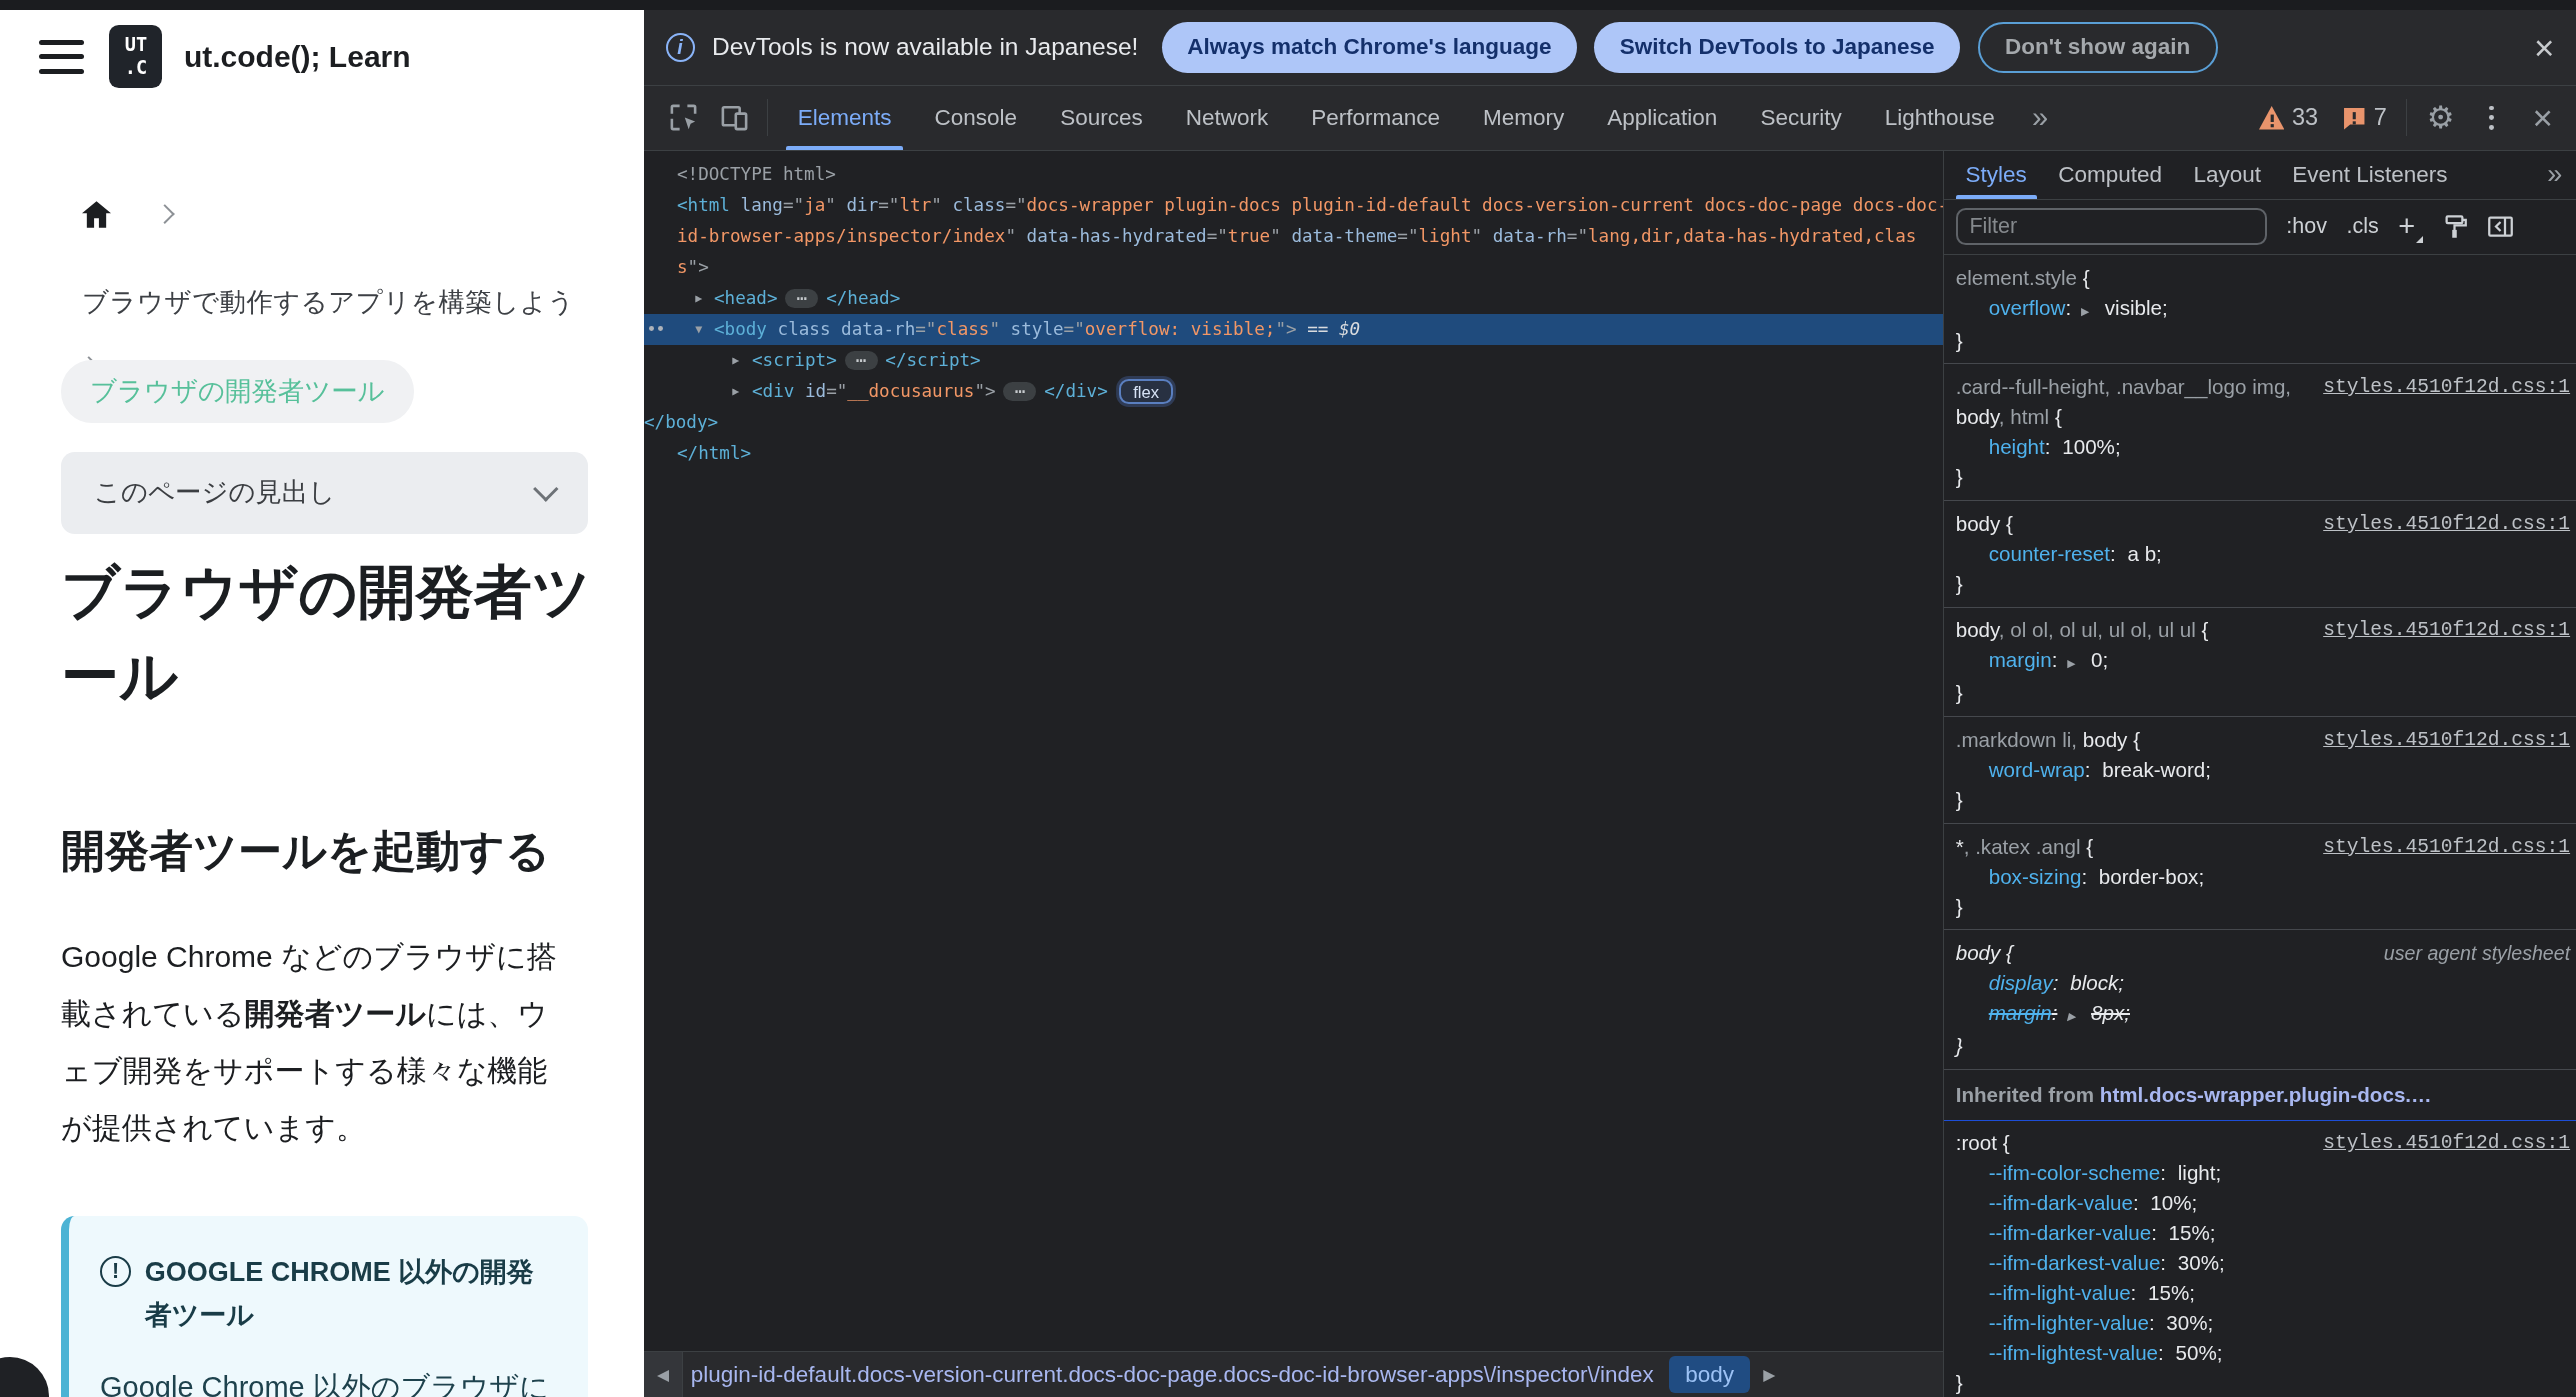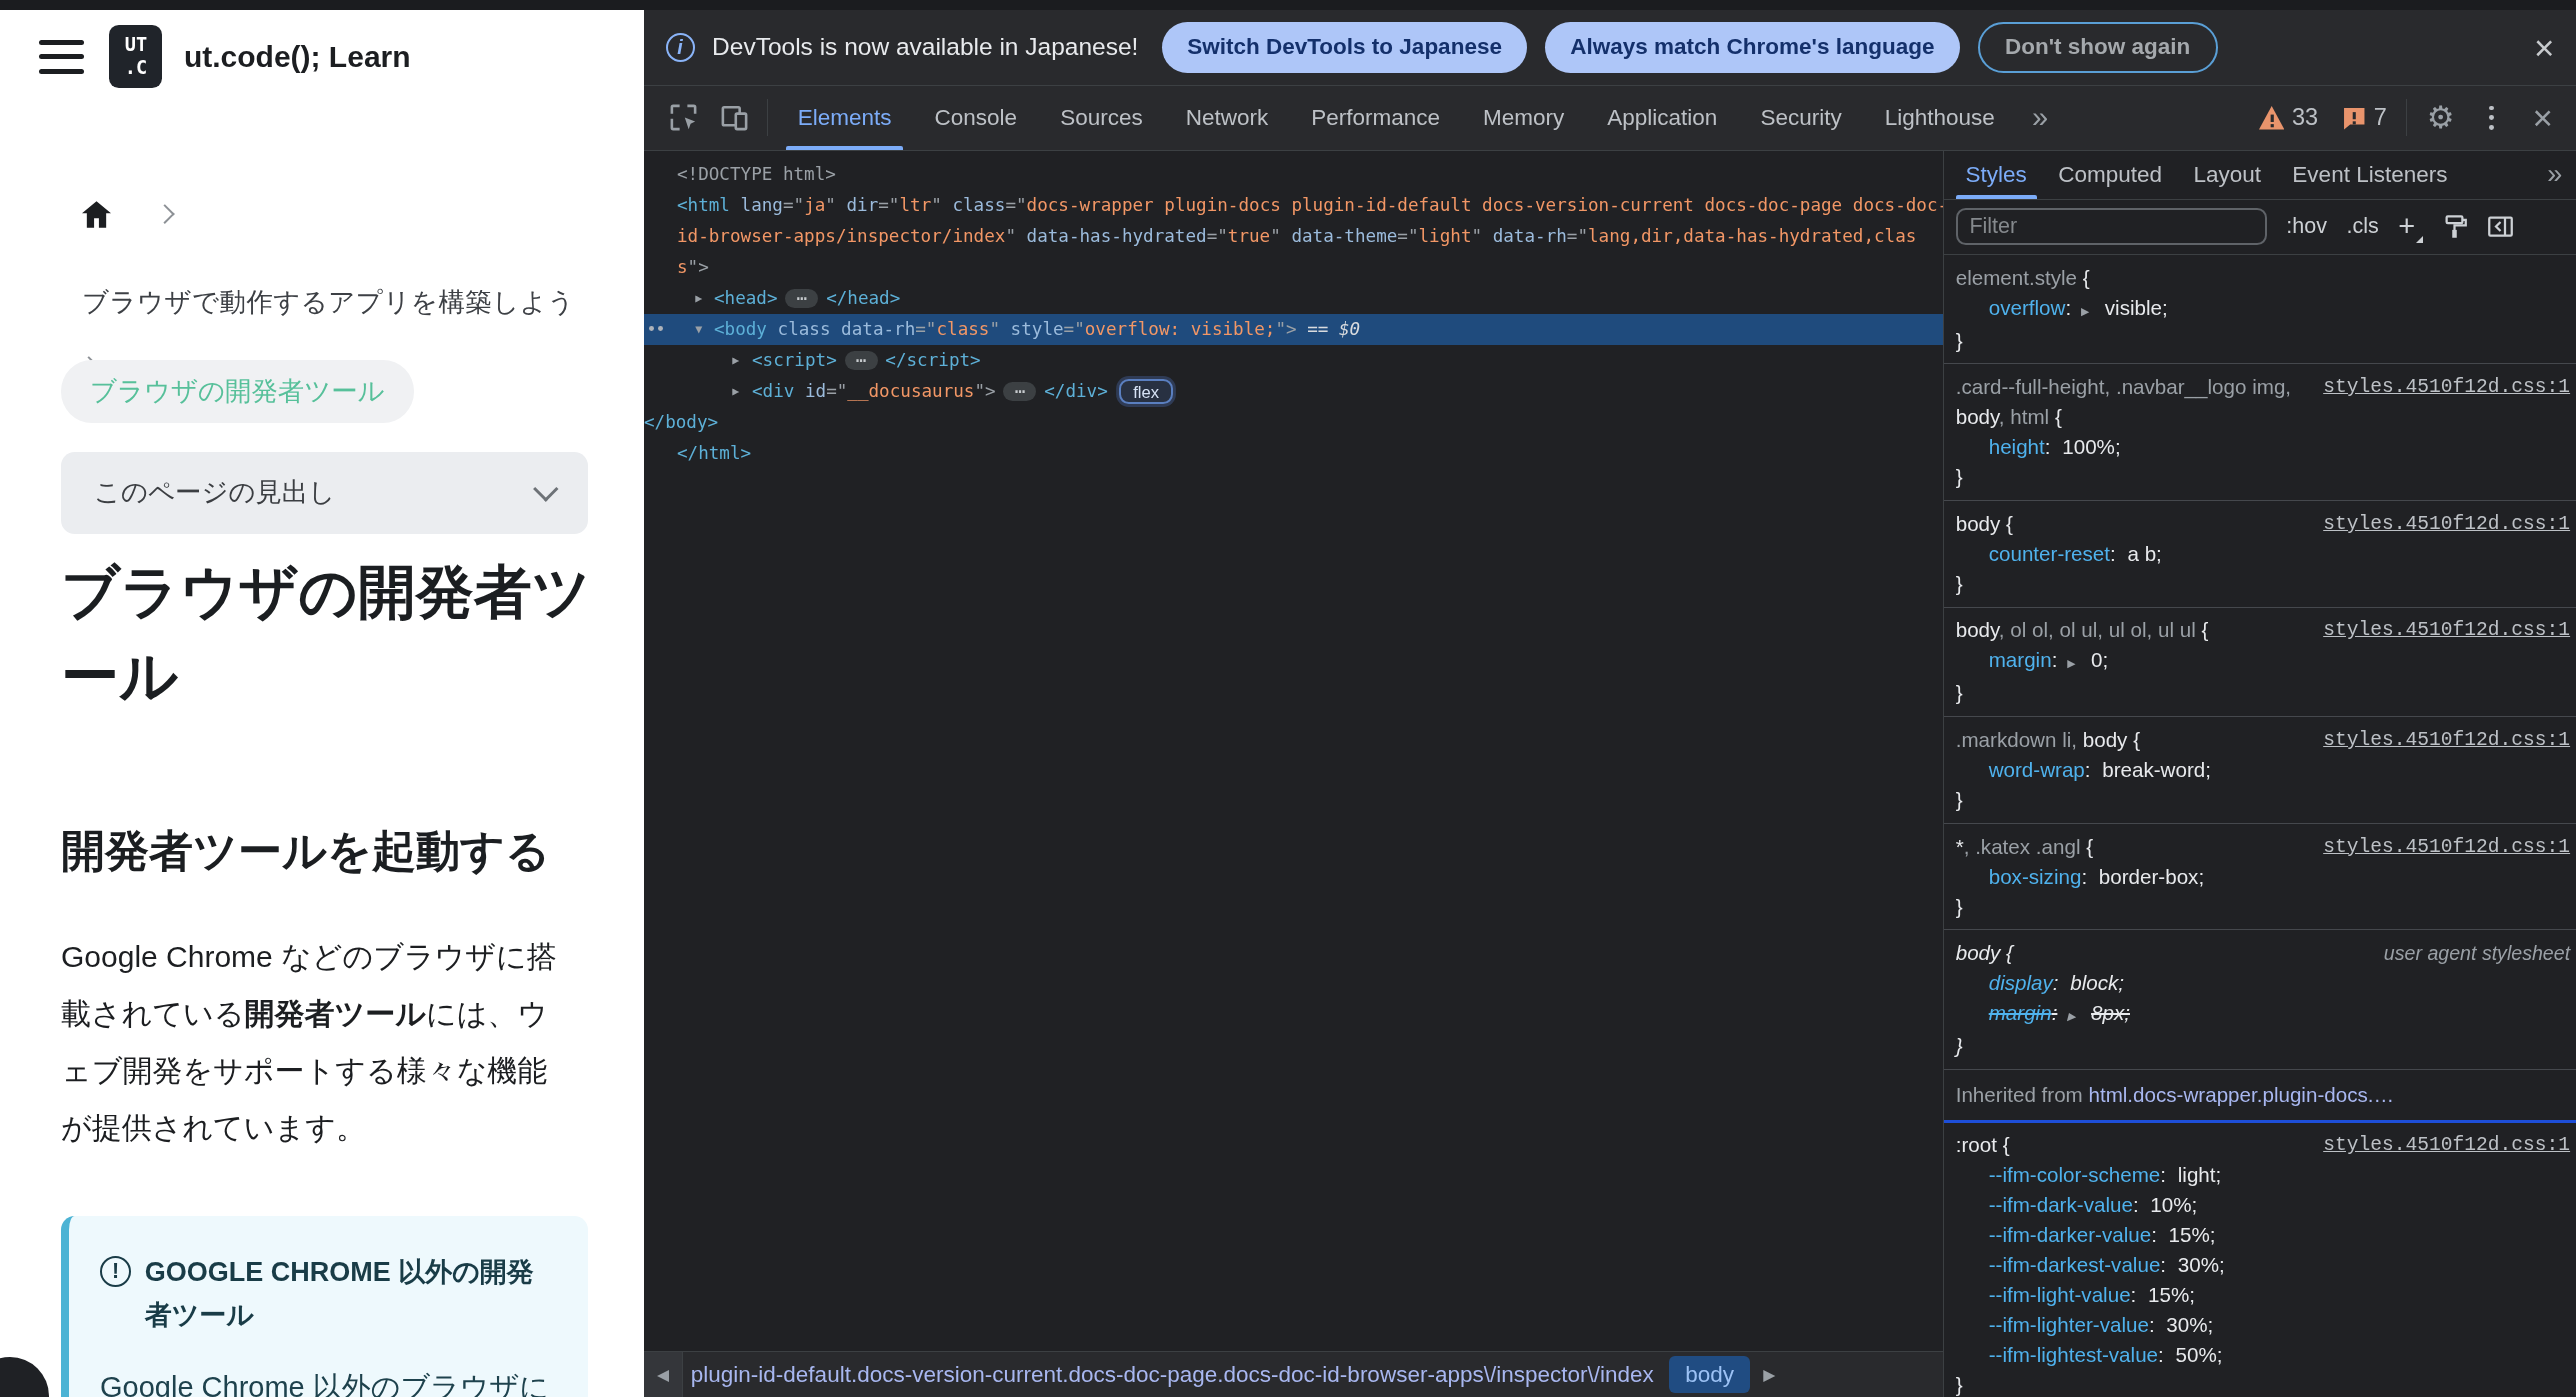--- a/index.html
+++ b/index.html
@@ -152,21 +152,21 @@
   .src-link { margin-left:9.8px; color:#bdc1c6; font-size:19.6px; text-decoration:underline; white-space:nowrap; cursor:pointer;font-family:Liberation Mono, monospace; }
   .ua-label { margin-left:9.8px; color:#9aa0a6; font-size:19.6px; font-style:italic; white-space:nowrap; }
   .decl { padding-left:33px; }
   .d-name { color:#4fb2ed; }
   .d-colon { color:#e8eaed; }
   .d-arrow { display:inline-block; font-size:10.8px; color:#9aa0a6; margin:0 3.9px 0 9.8px; }
   .d-val { color:#e8eaed; margin-left:11.7px; }
   .struck .d-name, .struck .d-colon, .struck .d-val { text-decoration:line-through; }
   .sec.ua, .sec.ua .d-name, .sec.ua .d-val, .sec.ua .ua-label { font-style:italic; }
   .sec-close { color:#e8eaed; }
-  .inherit-row { border-bottom:3px solid #1d4ed8; padding:9.8px 5.9px 9.8px 11.7px; }
+  .inherit-row { border-bottom:1px solid #1d4ed8; padding:9.8px 5.9px 9.8px 11.7px;font-weight:bold; }
   .inh-pre { color:#9aa0a6; }
   .inh-link { color:#a8b7f0; cursor:pointer; }
 </style>
 </head>
 <body>
 
 <div id="stage">
   <div id="top-strip"></div>
 
   <div id="page">
@@ -212,22 +212,22 @@
       <div class="adm-body">Google Chrome 以外のブラウザにも開発者ツールは搭載されて</div>
     </div>
     <div class="corner-blob"></div>
   </div>
 
   <div id="devtools">
 
     <div class="notif">
       <span class="info-icon">i</span>
       <span class="notif-msg">DevTools is now available in Japanese!</span>
+      <span class="notif-btn">Always match Chrome's language</span>
       <span class="notif-btn">Switch DevTools to Japanese</span>
-      <span class="notif-btn">Always match Chrome's language</span>
       <span class="notif-dismiss">Don't show again</span>
       <span class="notif-close">×</span>
     </div>
 
     <div class="toolbar">
       <span class="tb-icon">
         <svg width="31" height="31" viewBox="0 0 24 24" fill="none" stroke="currentColor" stroke-width="2">
           <path d="M3 9 V4 a1 1 0 0 1 1 -1 H9 M15 3 H20 a1 1 0 0 1 1 1 V9 M3 13 V20 a1 1 0 0 0 1 1 H9"></path>
           <path d="M13 12 L21 15 L17.5 16.8 L16 21 Z" fill="currentColor" stroke="none"></path>
         </svg>

